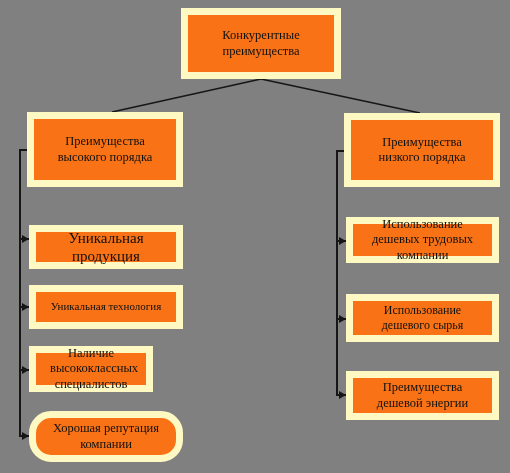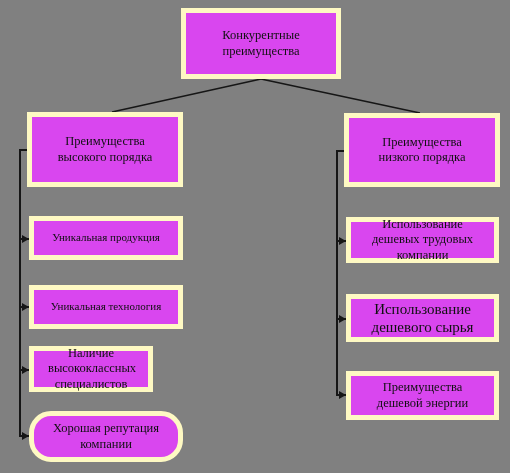--- a/index.html
+++ b/index.html
@@ -12,45 +12,45 @@
     position: relative;
     width: 510px;
     height: 473px;
     background: #808080;
     overflow: hidden;
     font-family: "Liberation Serif", "DejaVu Serif", serif;
   }
   .node {
     position: absolute;
     box-sizing: border-box;
-    border: 5px solid #fef9c3;
-    background: #d946ef;
+    border: 7px solid #fef9c3;
+    background: #f97316;
     color: #101010;
     display: flex;
     align-items: center;
     justify-content: center;
     text-align: center;
     line-height: 1.22;
     padding: 2px 14px;
   }
   .node .label {
     display: block;
     width: 100%;
   }
   #node-root      { left: 181px; top:   8px; width: 160px; height:  71px; font-size: 12.5px; }
   #node-high      { left:  27px; top: 112px; width: 156px; height:  75px; font-size: 12.5px; }
   #node-low       { left: 344px; top: 113px; width: 156px; height:  74px; font-size: 12.5px; }
 
-  #node-h1        { left:  29px; top: 216px; width: 154px; height:  44px; font-size: 11px; }
+  #node-h1        { left:  29px; top: 225px; width: 154px; height:  44px; font-size: 15px; }
   #node-h2        { left:  29px; top: 285px; width: 154px; height:  44px; font-size: 11px; }
   #node-h3        { left:  29px; top: 346px; width: 124px; height:  46px; font-size: 12.5px; }
   #node-h4        { left:  29px; top: 411px; width: 154px; height:  51px; font-size: 12.5px; border-radius: 22px; }
 
   #node-l1        { left: 346px; top: 217px; width: 153px; height:  46px; font-size: 12.5px; }
-  #node-l2        { left: 346px; top: 294px; width: 153px; height:  48px; font-size: 15px; }
+  #node-l2        { left: 346px; top: 294px; width: 153px; height:  48px; font-size: 12px; }
   #node-l3        { left: 346px; top: 371px; width: 153px; height:  49px; font-size: 12.5px; }
 
   
   .vline {
     position: absolute;
     width: 2px;
     background: #161616;
   }
   .hline {
     position: absolute;

